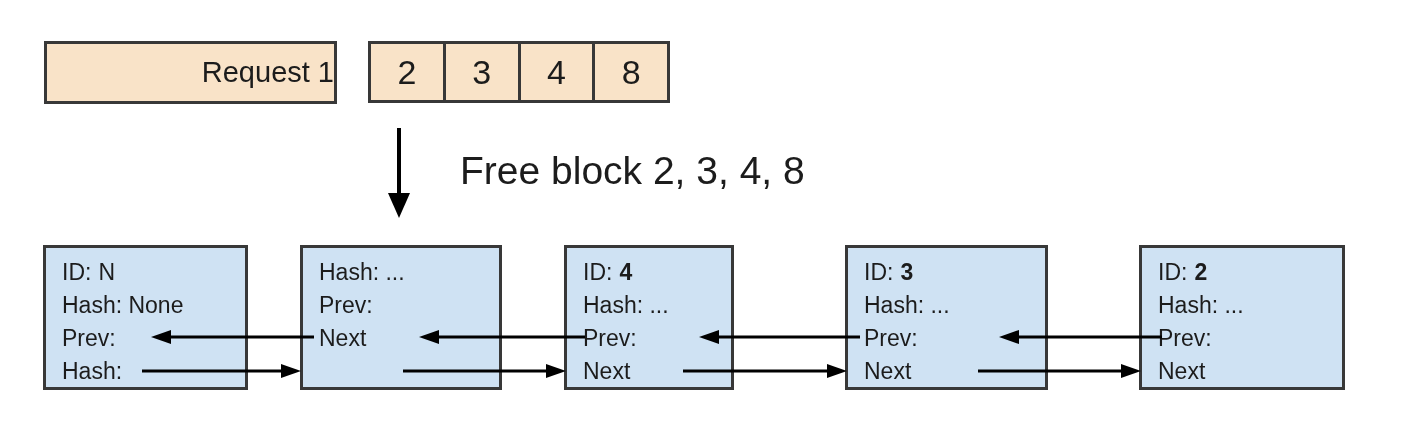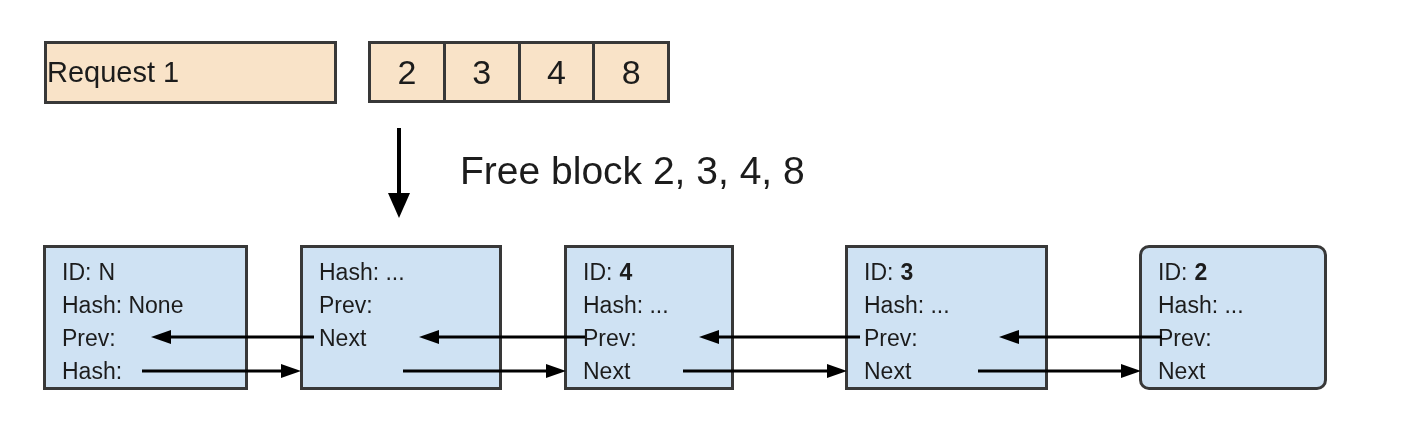--- a/index.html
+++ b/index.html
@@ -18,21 +18,21 @@
     background:var(--background);
     overflow:hidden;
     font-family:"Liberation Sans", sans-serif;
     color:var(--ink);
   }
   
   .request-box{
     position:absolute;left:44px;top:41px;width:293px;height:63px;
     background:var(--peach-fill);
     border:3px solid var(--box-border);
-    display:flex;align-items:center;justify-content:flex-start;
+    display:flex;align-items:center;justify-content:flex-end;
     font-size:29px;
   }
   
   .cell-strip{
     position:absolute;left:368px;top:41px;width:302px;height:62px;
     background:var(--peach-fill);
     border:3px solid var(--box-border);
     display:flex;
   }
   .cell{
@@ -57,21 +57,21 @@
     font-size:23px;line-height:33px;
     white-space:nowrap;
   }
   .node-line{height:33px;}
   .id-value{margin-left:7px;font-weight:700;}
   .node--head .id-value{font-weight:400;}
   .n1{left:43px;width:205px;}
   .n2{left:300px;width:202px;}
   .n3{left:564px;width:170px;}
   .n4{left:845px;width:203px;}
-  .n5{left:1139px;width:188px;border-radius:10px;}
+  .n5{left:1139px;width:206px;}
   
   .arrows{
     position:absolute;left:0;top:0;width:1408px;height:448px;
     pointer-events:none;z-index:5;
   }
   .al{stroke:var(--arrow);stroke-width:3;}
   .al--thick{stroke-width:4;}
   .ah{fill:var(--arrow);stroke:none;}
 </style>
 </head>

